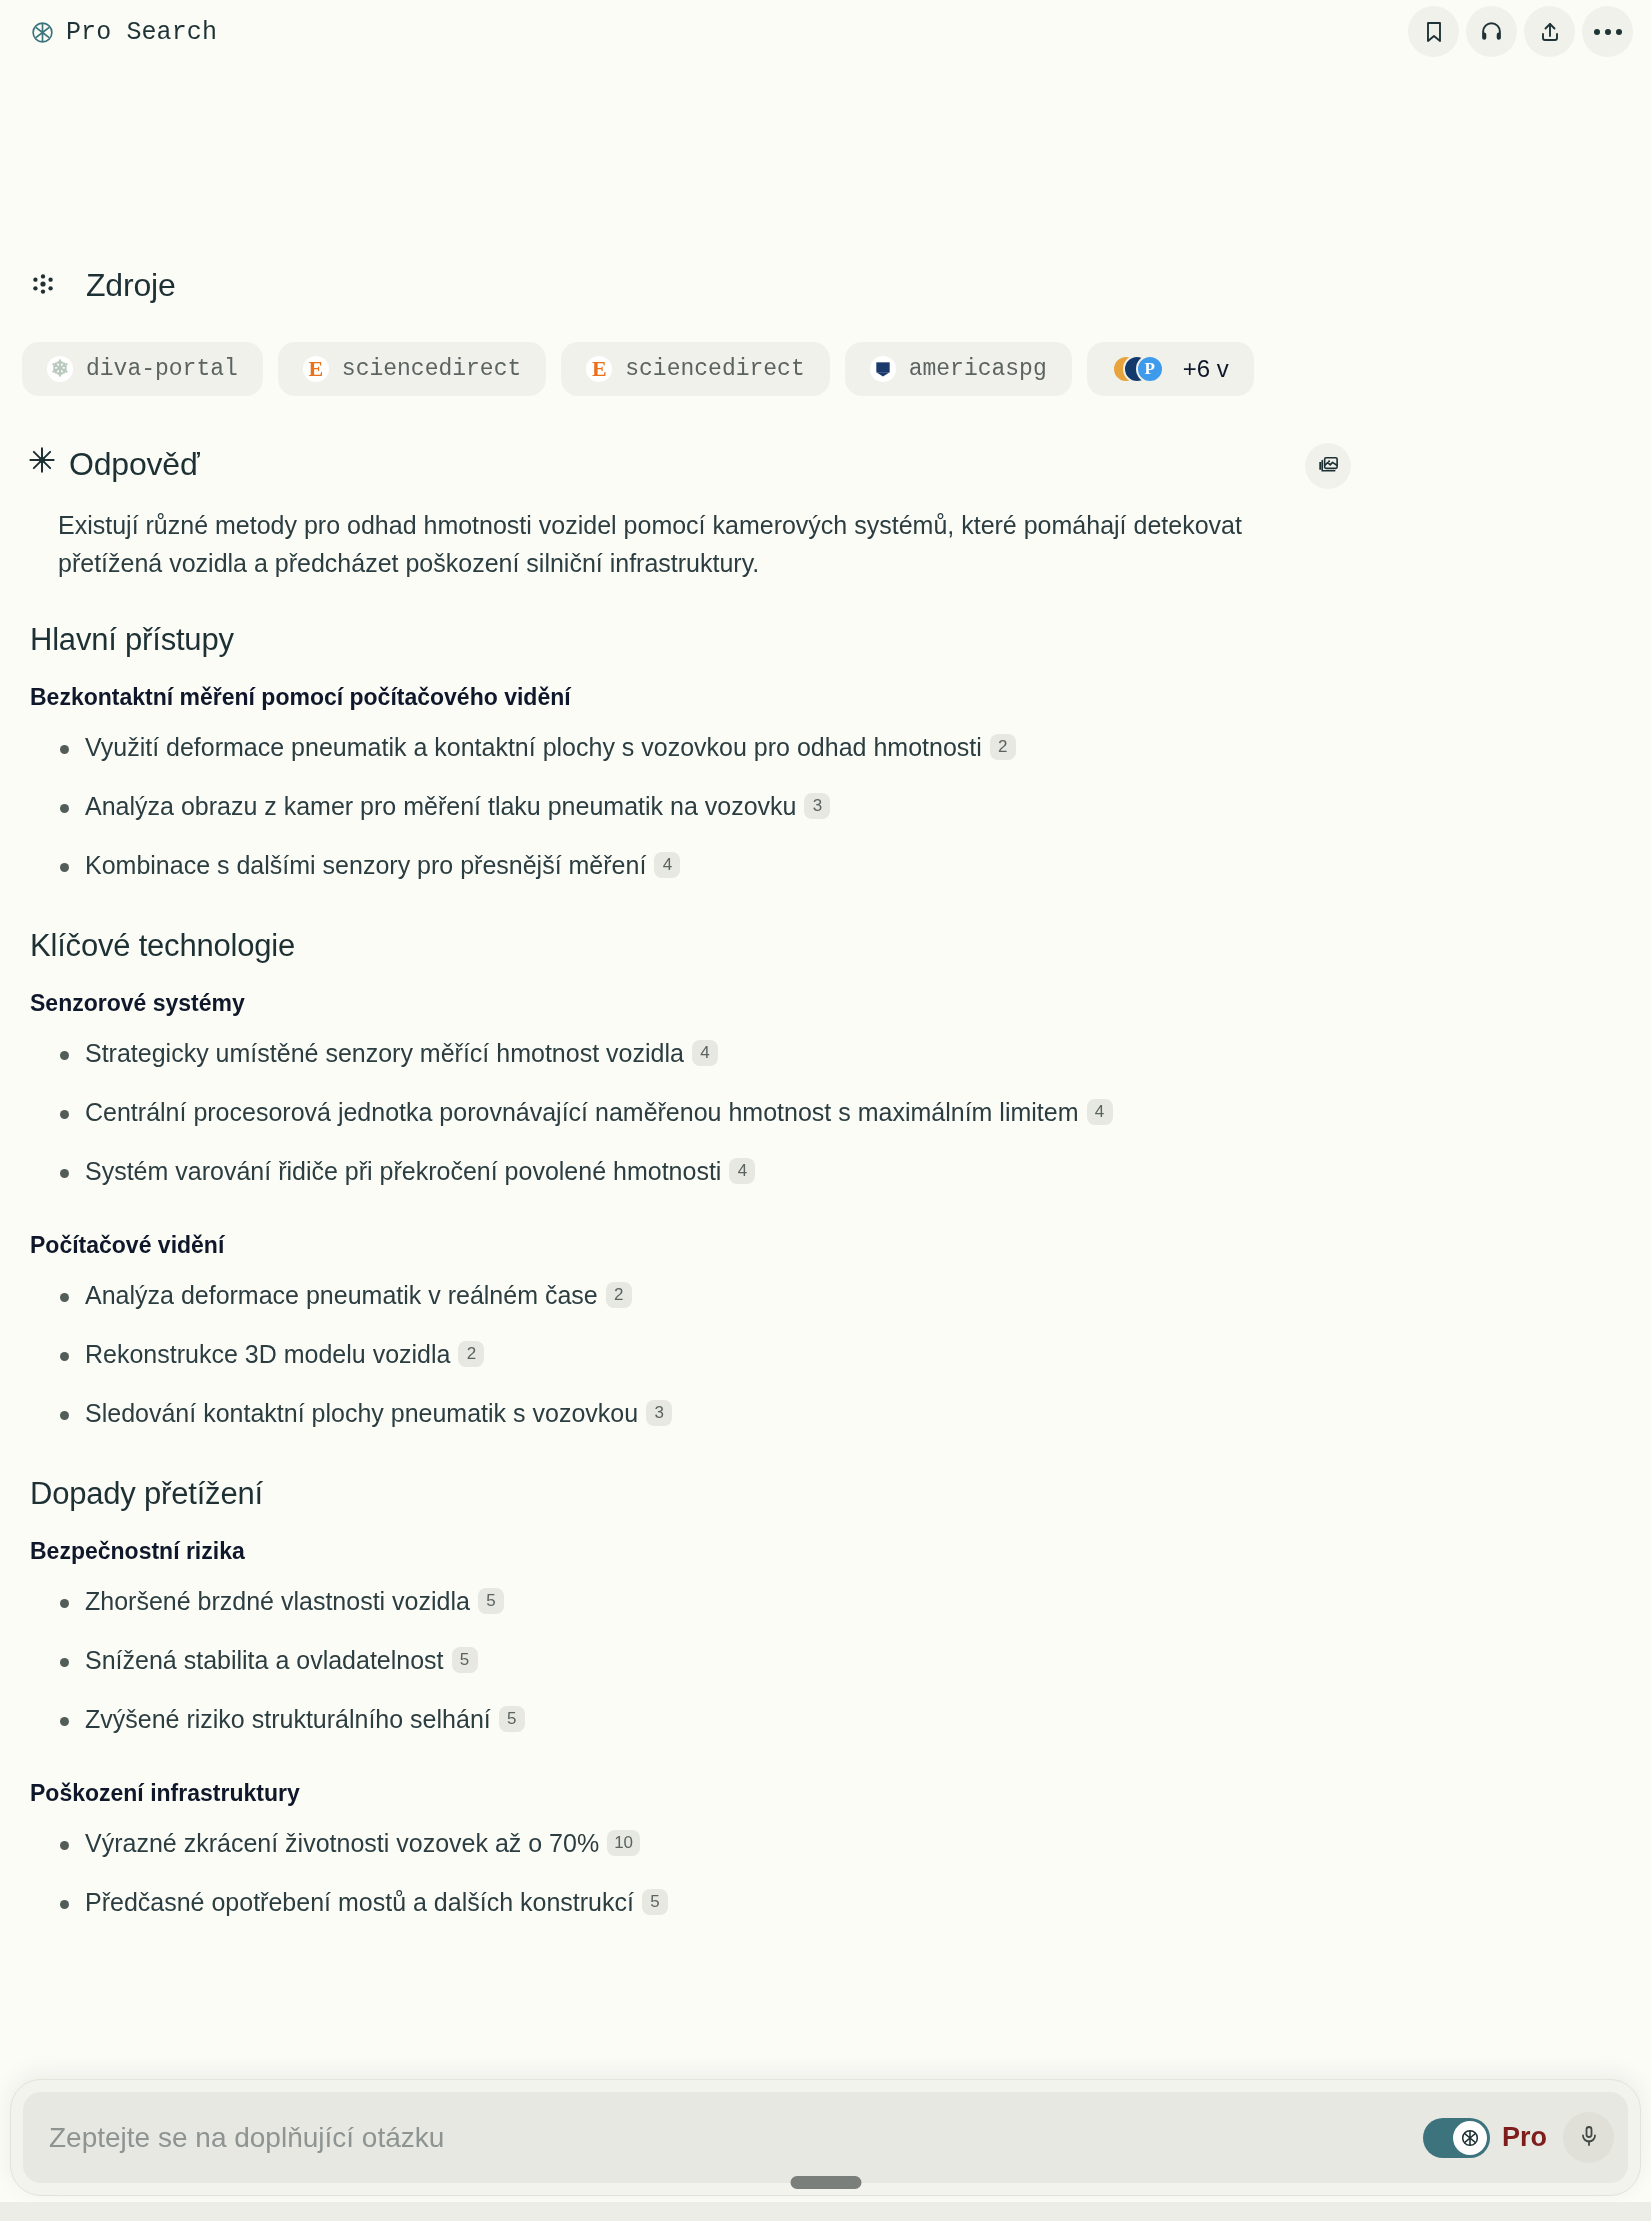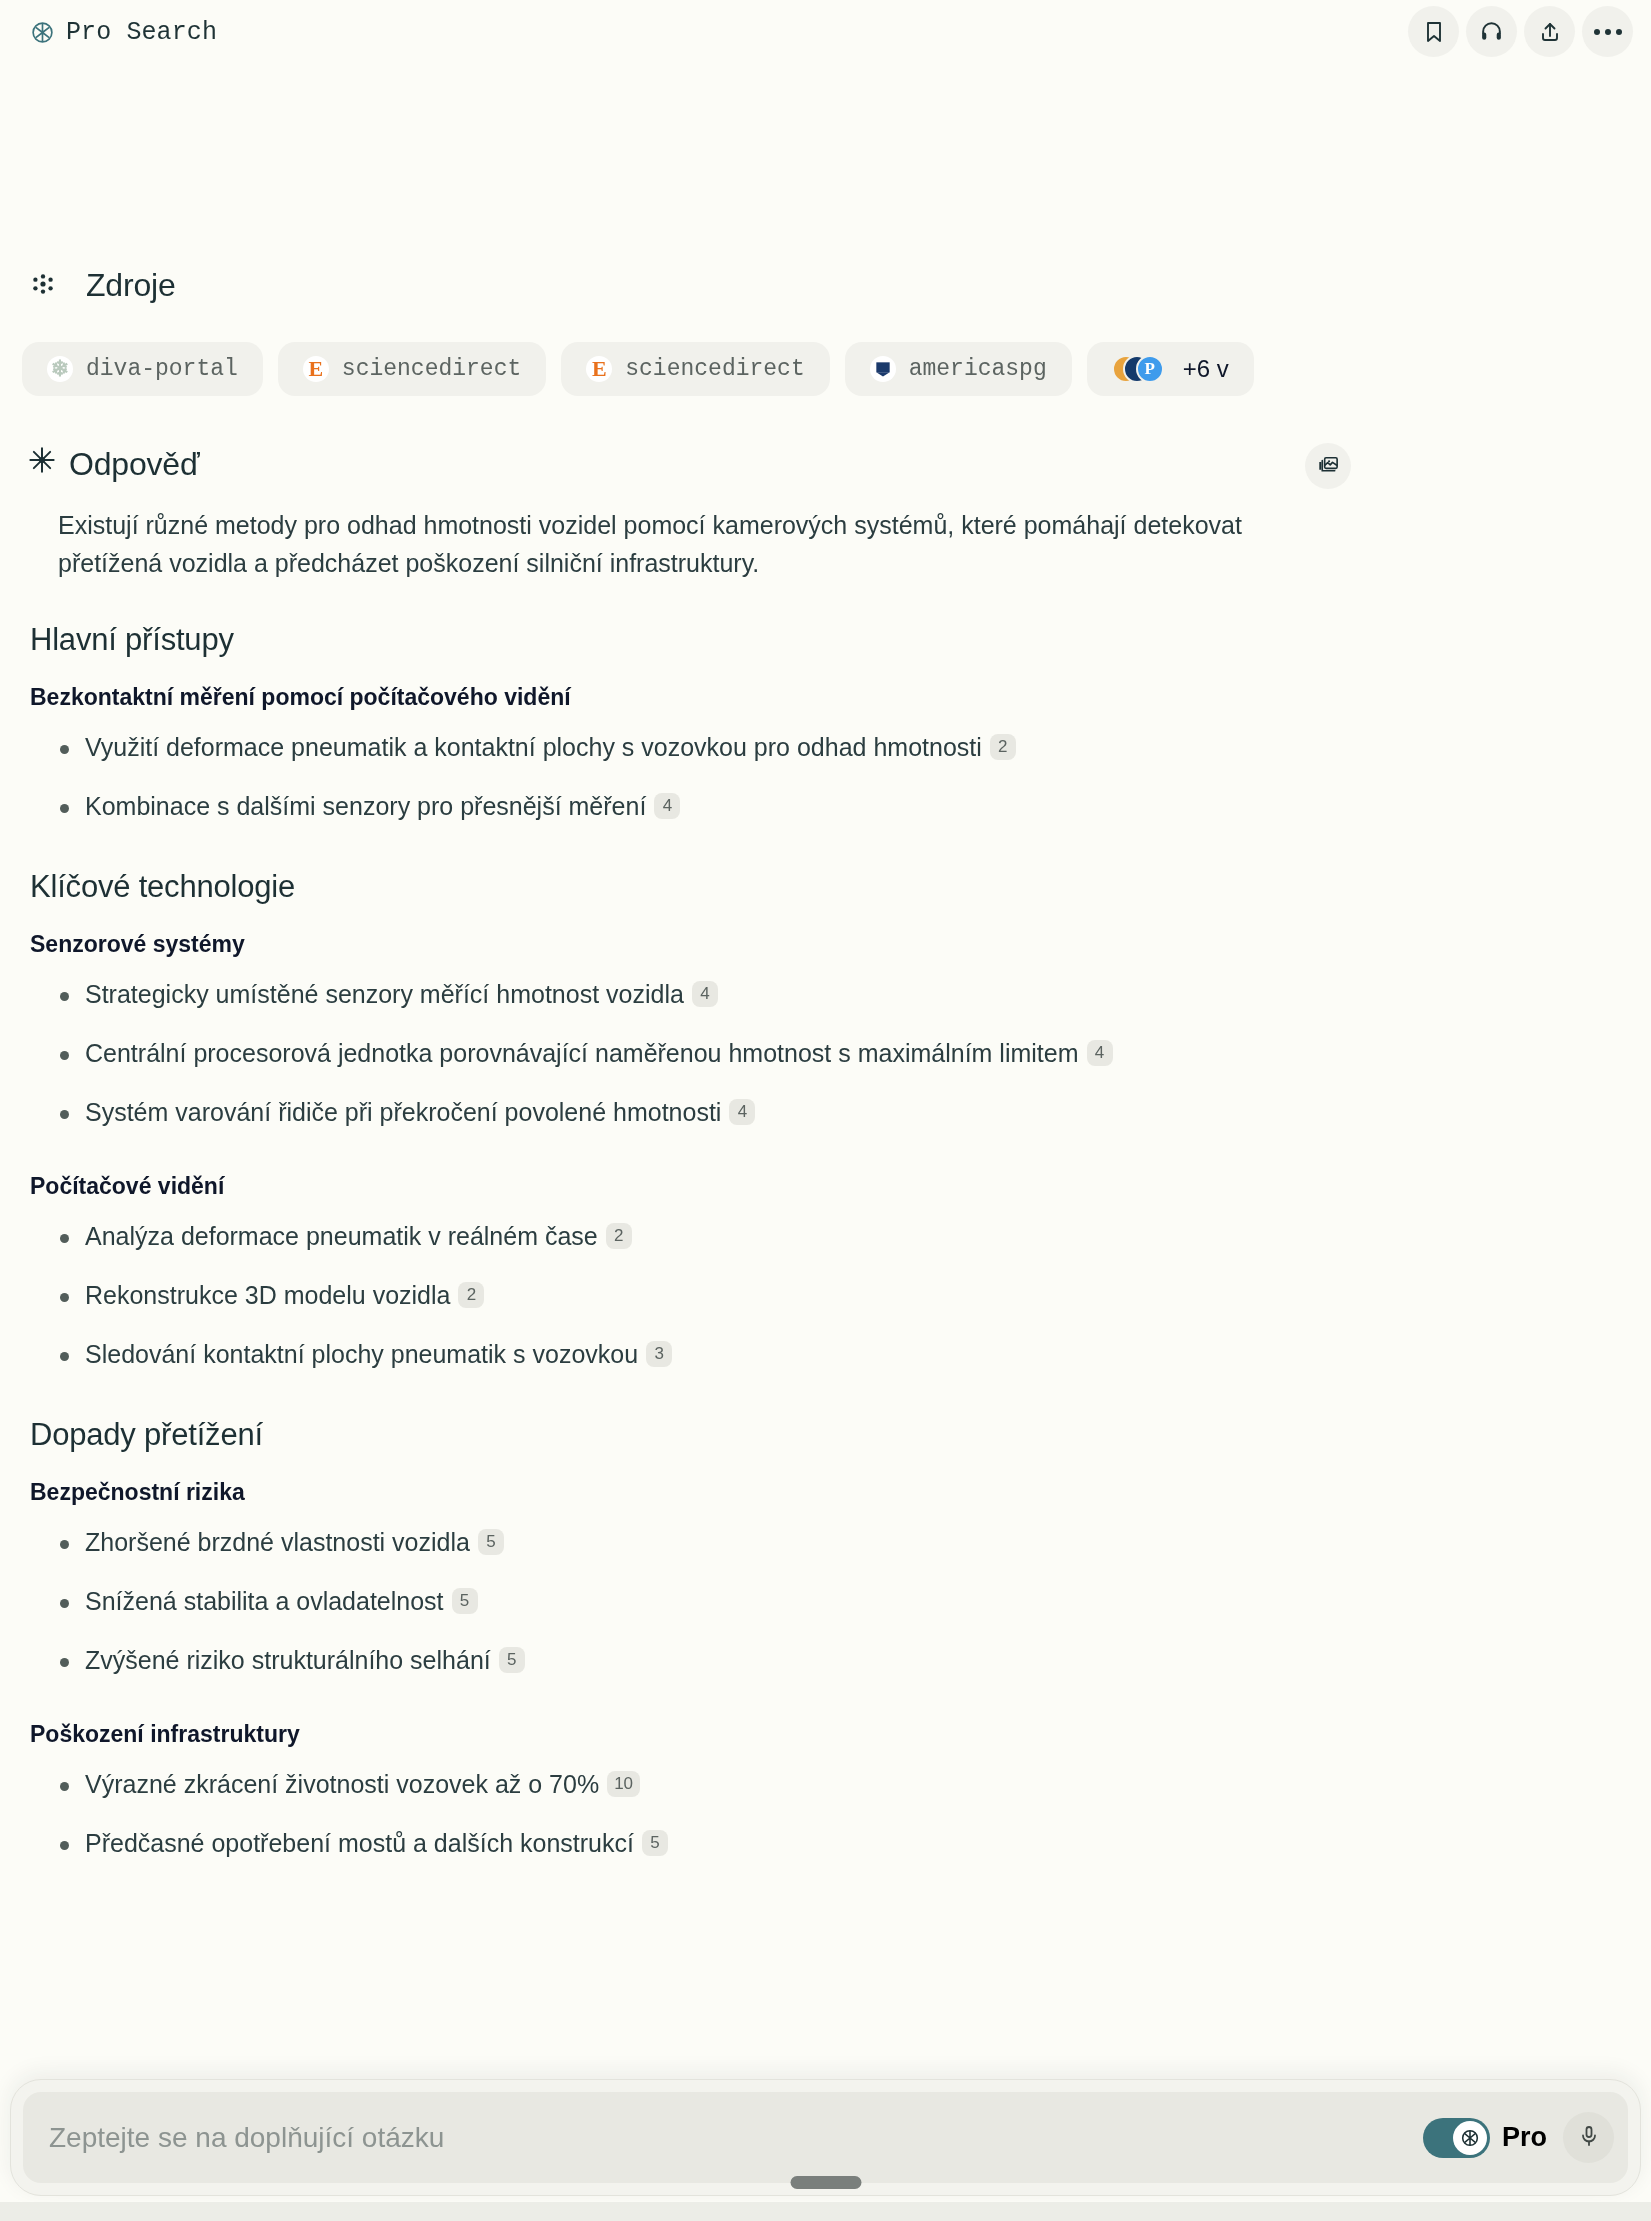--- a/index.html
+++ b/index.html
@@ -173,21 +173,21 @@
   .switch {
     width: 67px; height: 40px; border-radius: 22px;
     background: #3c737c; position: relative; flex:none;
   }
   .switch .knob {
     position:absolute; top:3px; right:3px;
     width: 34px; height: 34px; border-radius:50%;
     background:#fff;
     display:flex; align-items:center; justify-content:center;
   }
-  .pro-text { font-size: 27px; font-weight: 700; color:#000000; }
+  .pro-text { font-size: 27px; font-weight: 700; color:#7f1d1d; }
   .mic-btn {
     width: 51px; height: 51px; border-radius: 50%;
     background: #e0e0d9; border: none; cursor: pointer;
     display:flex; align-items:center; justify-content:center;
   }
   .drag-handle {
     position: absolute; bottom: 6px; left: 50%; transform: translateX(-50%);
     width: 71px; height: 13px; border-radius: 7px; background:#7a7f7c;
   }
   .bottom-sliver {
@@ -317,20 +317,21 @@
   </button>
 
   <div class="prose">
 
     <p class="lead">Existují různé metody pro odhad hmotnosti vozidel pomocí kamerových systémů, které pomáhají detekovat přetížená vozidla a předcházet poškození silniční infrastruktury.</p>
 
     <h2 class="sec">Hlavní přístupy</h2>
     <h3 class="subsec">Bezkontaktní měření pomocí počítačového vidění</h3>
     <ul class="bullets">
       <li><span>Využití deformace pneumatik a kontaktní plochy s vozovkou pro odhad hmotnosti</span><span class="cite">2</span></li>
+      <li><span>Analýza obrazu z kamer pro měření tlaku pneumatik na vozovku</span><span class="cite">3</span></li>
       <li><span>Kombinace s dalšími senzory pro přesnější měření</span><span class="cite">4</span></li>
     </ul>
 
     <h2 class="sec spaced">Klíčové technologie</h2>
     <h3 class="subsec">Senzorové systémy</h3>
     <ul class="bullets">
       <li><span>Strategicky umístěné senzory měřící hmotnost vozidla</span><span class="cite">4</span></li>
       <li><span>Centrální procesorová jednotka porovnávající naměřenou hmotnost s maximálním limitem</span><span class="cite">4</span></li>
       <li><span>Systém varování řidiče při překročení povolené hmotnosti</span><span class="cite">4</span></li>
     </ul>

